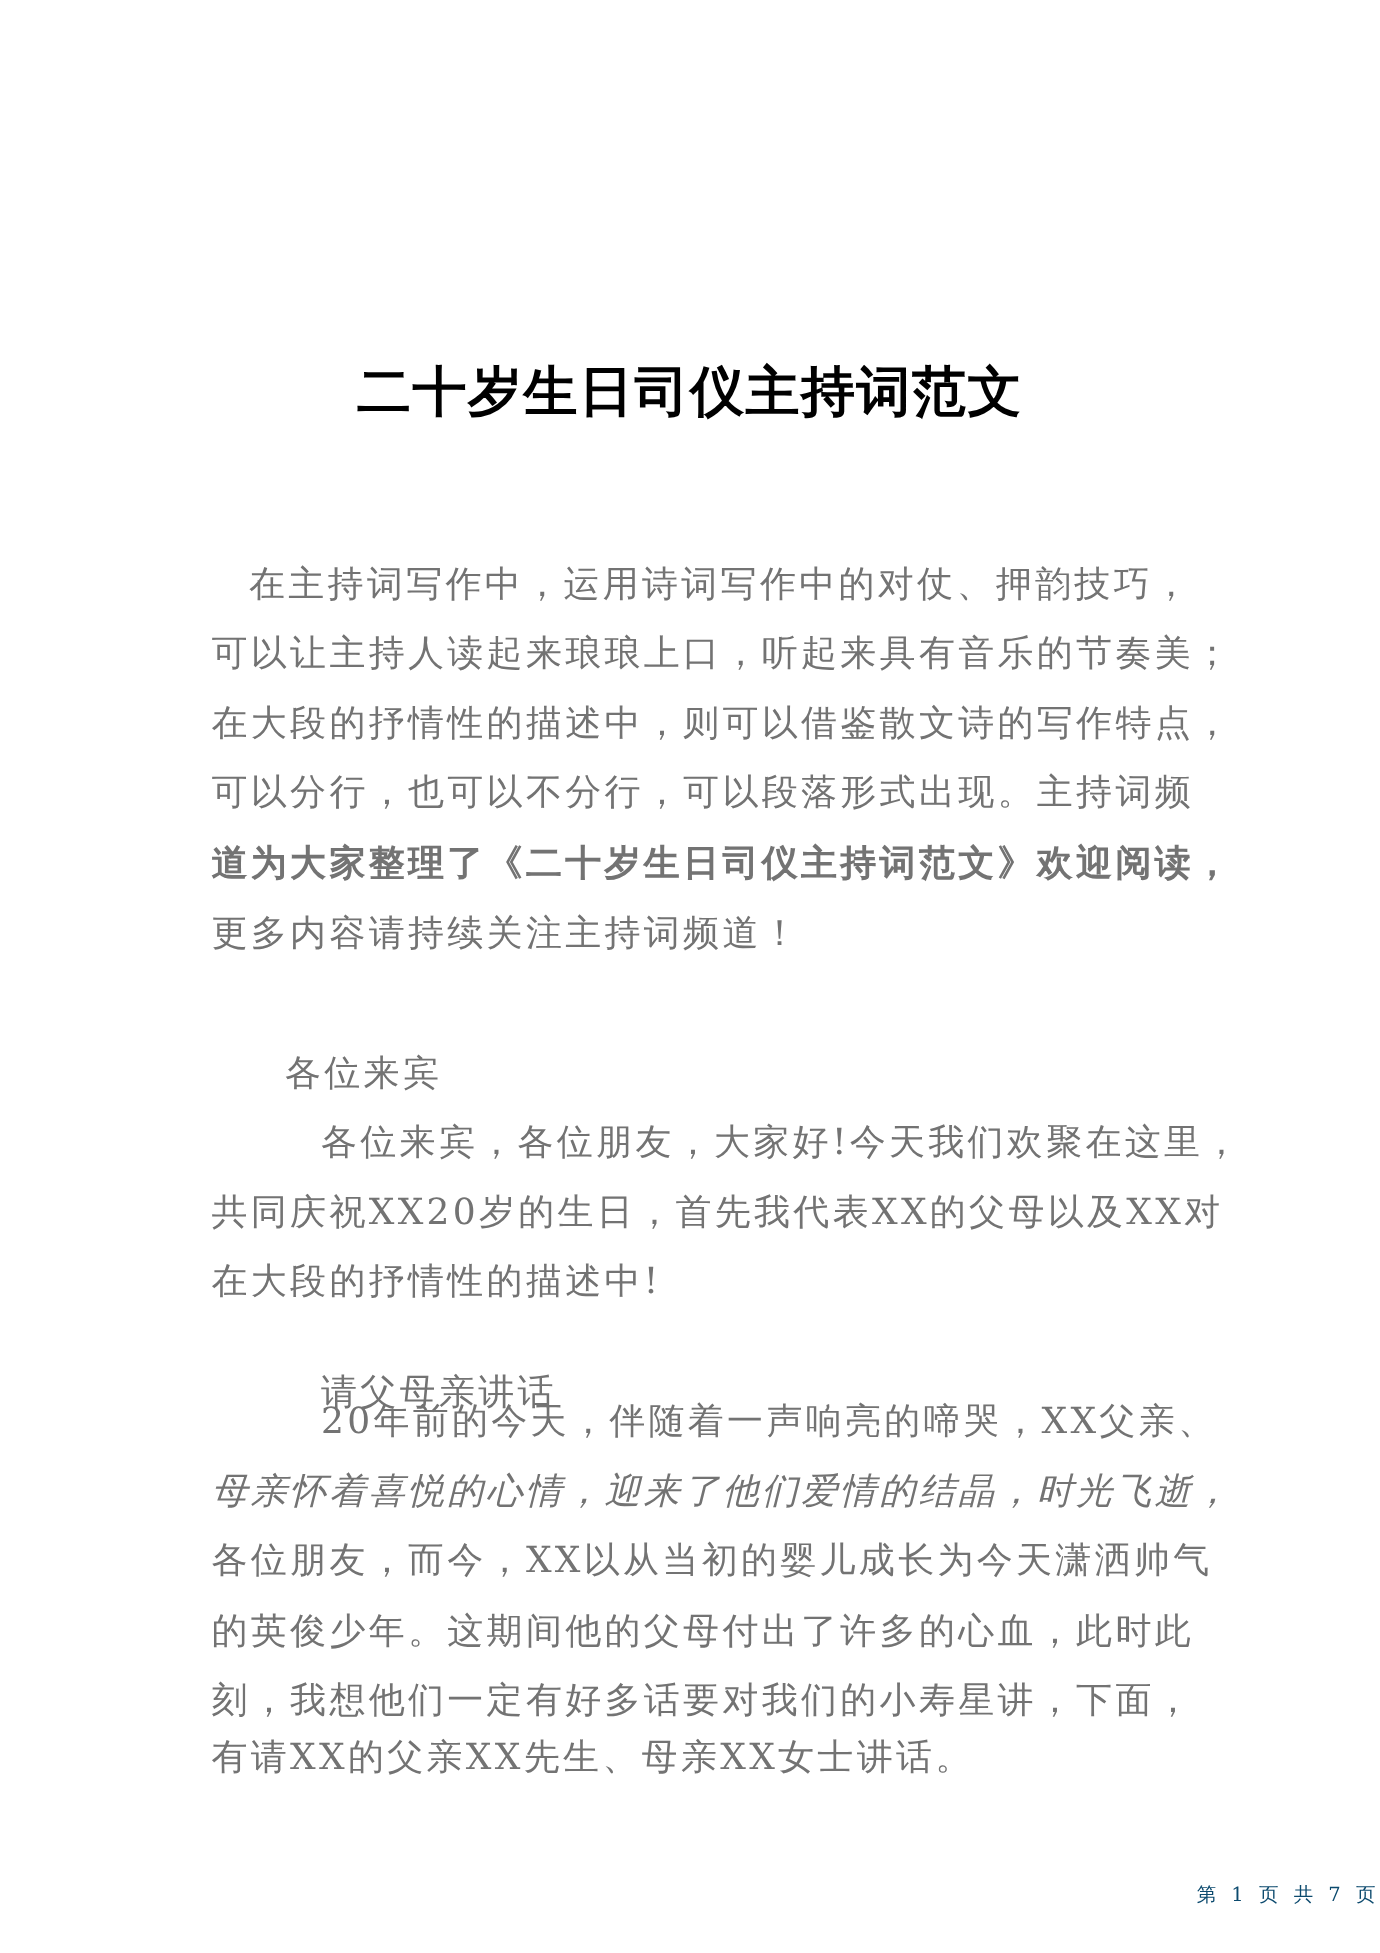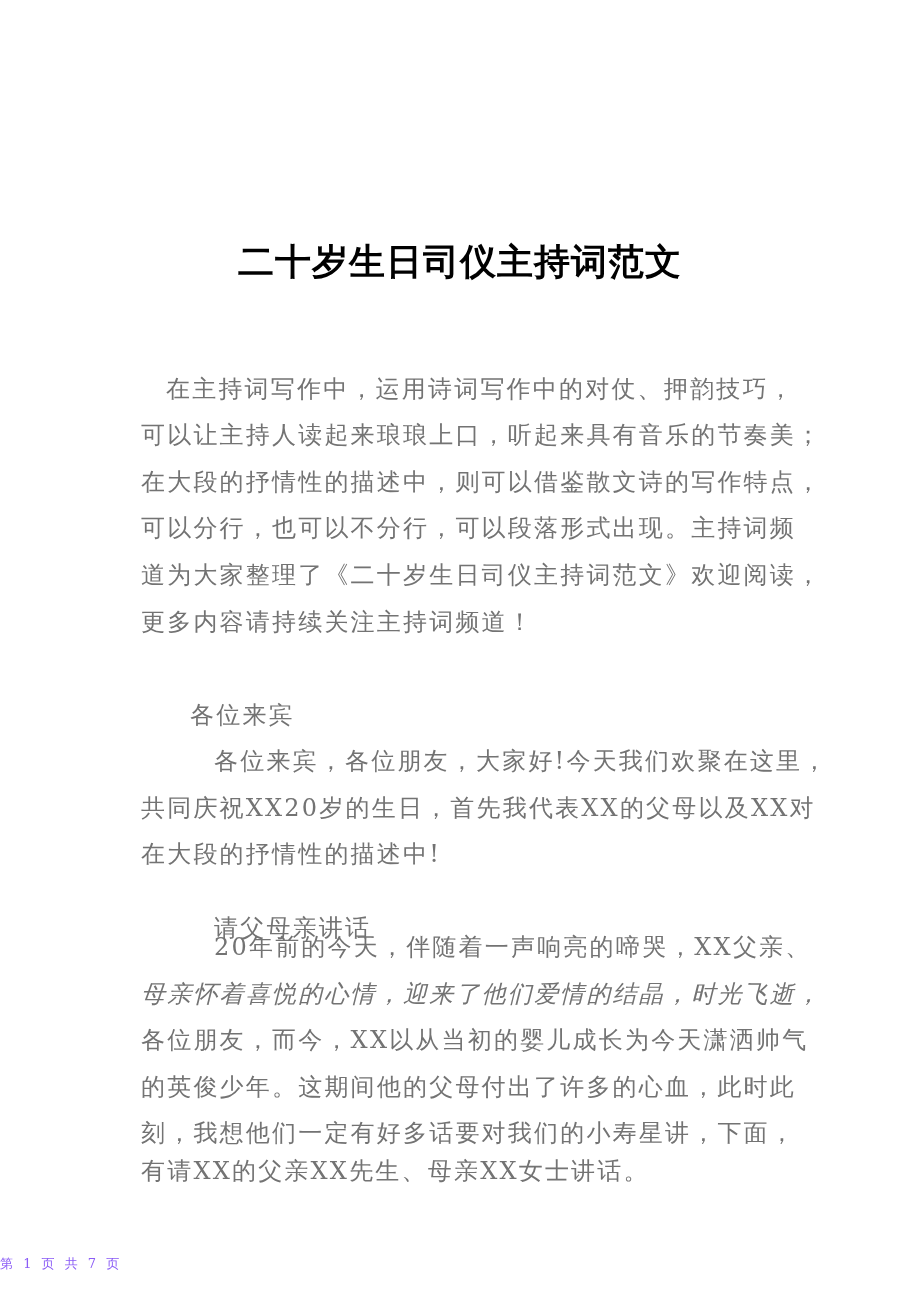--- a/index.html
+++ b/index.html
@@ -41,40 +41,40 @@
       line-height: 30px;
       white-space: nowrap;
       color: #737373;
       letter-spacing: 2.2px;
     }
     .footer {
       position: absolute;
       left: 0;
       width: 920px;
       top: 1208px;
-      text-align: left;
+      text-align: right;
       font-size: 13px;
       line-height: 18px;
-      color: #8b5cf6;
+      color: #0c4a6e;
       letter-spacing: 3px;
     }
   </style>
 </head>
 <body>
 
 <div class="page">
 
   <div class="title">二十岁生日司仪主持词范文</div>
 
   <div>
     <div class="line" style="left:166px; top:327px;">在主持词写作中，运用诗词写作中的对仗、押韵技巧，</div>
     <div class="line" style="left:141px; top:373px;">可以让主持人读起来琅琅上口，听起来具有音乐的节奏美；</div>
     <div class="line" style="left:141px; top:420px;">在大段的抒情性的描述中，则可以借鉴散文诗的写作特点，</div>
     <div class="line" style="left:141px; top:466px;">可以分行，也可以不分行，可以段落形式出现。主持词频</div>
-    <div class="line" style="left:141px; top:513px;">道为大家整理了《二十岁生日司仪主持词范文》欢迎阅读，</div>
+    <div class="line" style="left:141px; top:513px;font-weight:bold;">道为大家整理了《二十岁生日司仪主持词范文》欢迎阅读，</div>
     <div class="line" style="left:141px; top:560px;">更多内容请持续关注主持词频道！</div>
   </div>
 
 
   <div class="line" style="left:190px; top:653px;">各位来宾</div>
 
   <div>
     <div class="line" style="left:214px; top:699px;">各位来宾，各位朋友，大家好!今天我们欢聚在这里，</div>
     <div class="line" style="left:141px; top:746px;">共同庆祝XX20岁的生日，首先我代表XX的父母以及XX对</div>
     <div class="line" style="left:141px; top:792px;">在大段的抒情性的描述中!</div>

